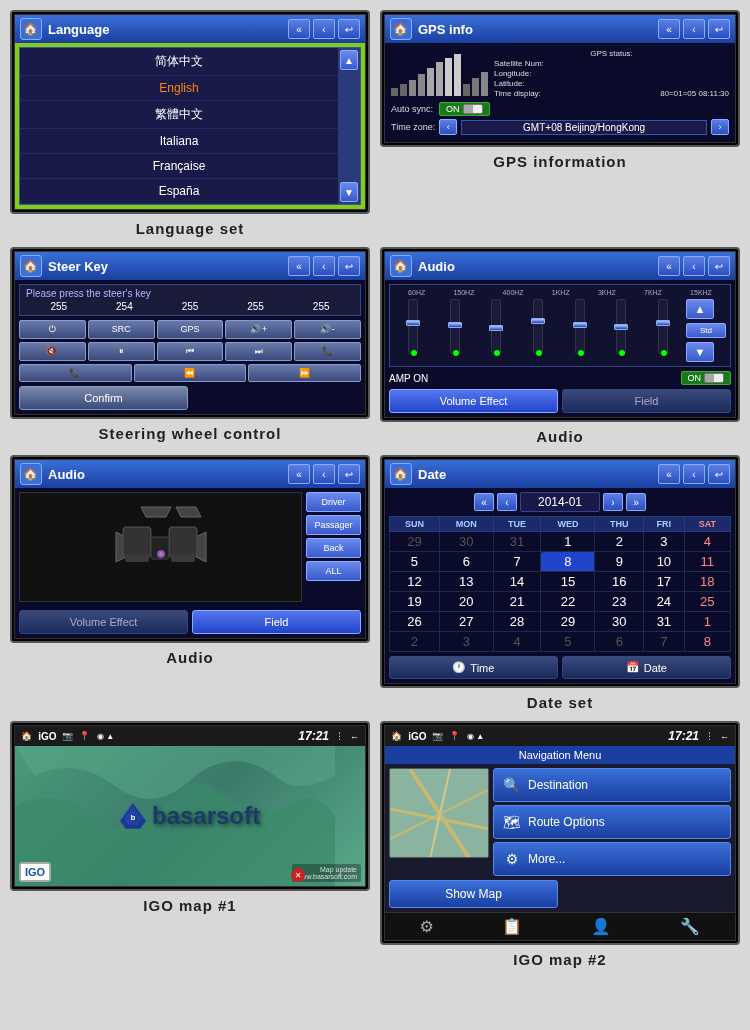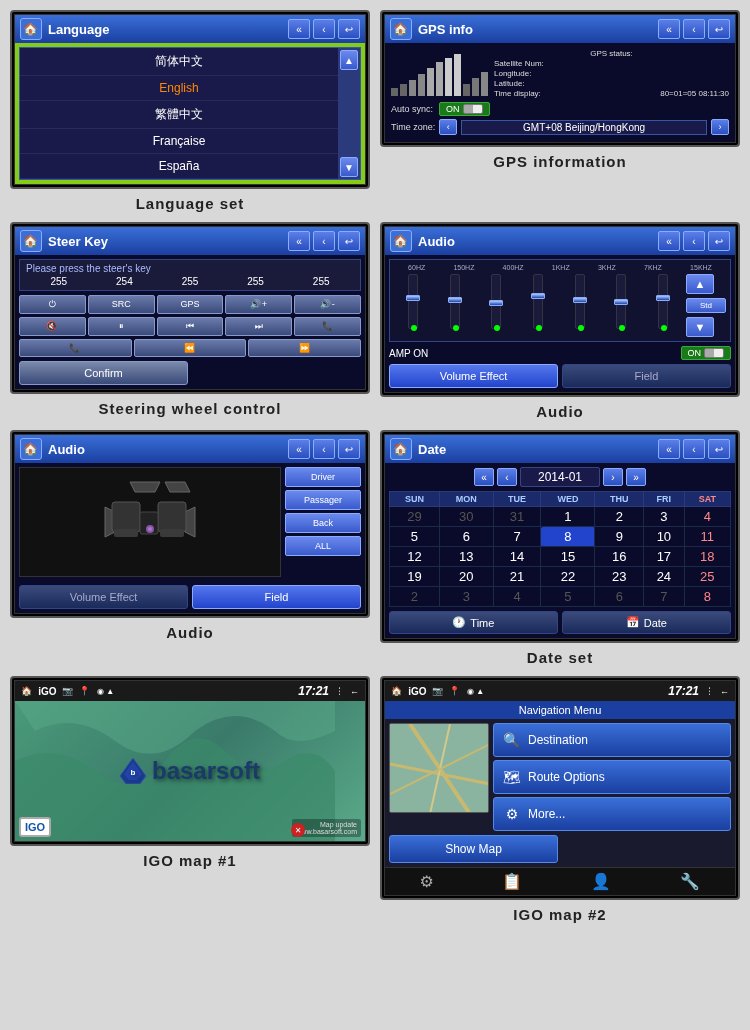--- a/index.html
+++ b/index.html
@@ -375,21 +375,21 @@
       background: linear-gradient(180deg, #5577ee 0%, #2244cc 100%);
       border: 1px solid #8aabff;
       color: white;
     }
     .audio-tab-inactive {
       background: linear-gradient(180deg, #3a4a7a 0%, #1a2a5a 100%);
       border: 1px solid #334488;
       color: #aac;
     }
     .seat-btn {
-      width: 76px;
+      width: 55px;
       background: linear-gradient(180deg, #6a8aee 0%, #3a5acc 100%);
       border: 1px solid #8aabff;
       border-radius: 2px;
       color: white;
       font-size: 9px;
       text-align: center;
       padding: 4px 2px;
     }
 
     
@@ -589,20 +589,21 @@
             <div class="nav-btn">«</div>
             <div class="nav-btn">‹</div>
             <div class="nav-btn">↩</div>
           </div>
         </div>
         <div class="lang-body">
           <div class="lang-list">
             <div class="lang-item">简体中文</div>
             <div class="lang-item selected">English</div>
             <div class="lang-item">繁體中文</div>
+            <div class="lang-item">Italiana</div>
             <div class="lang-item">Française</div>
             <div class="lang-item">España</div>
             <div class="lang-scroll">
               <div class="scroll-btn">▲</div>
               <div class="scroll-btn">▼</div>
             </div>
           </div>
         </div>
       </div>
     </div>
@@ -944,20 +945,29 @@
               <tr>
                 <td>19</td>
                 <td>20</td>
                 <td>21</td>
                 <td>22</td>
                 <td>23</td>
                 <td>24</td>
                 <td class="sat">25</td>
               </tr>
               <tr>
+                <td>26</td>
+                <td>27</td>
+                <td>28</td>
+                <td>29</td>
+                <td>30</td>
+                <td>31</td>
+                <td class="sat prev-month">1</td>
+              </tr>
+              <tr>
                 <td class="prev-month">2</td>
                 <td class="prev-month">3</td>
                 <td class="prev-month">4</td>
                 <td class="prev-month">5</td>
                 <td class="prev-month">6</td>
                 <td class="prev-month">7</td>
                 <td class="sat prev-month">8</td>
               </tr>
             </tbody>
           </table>

